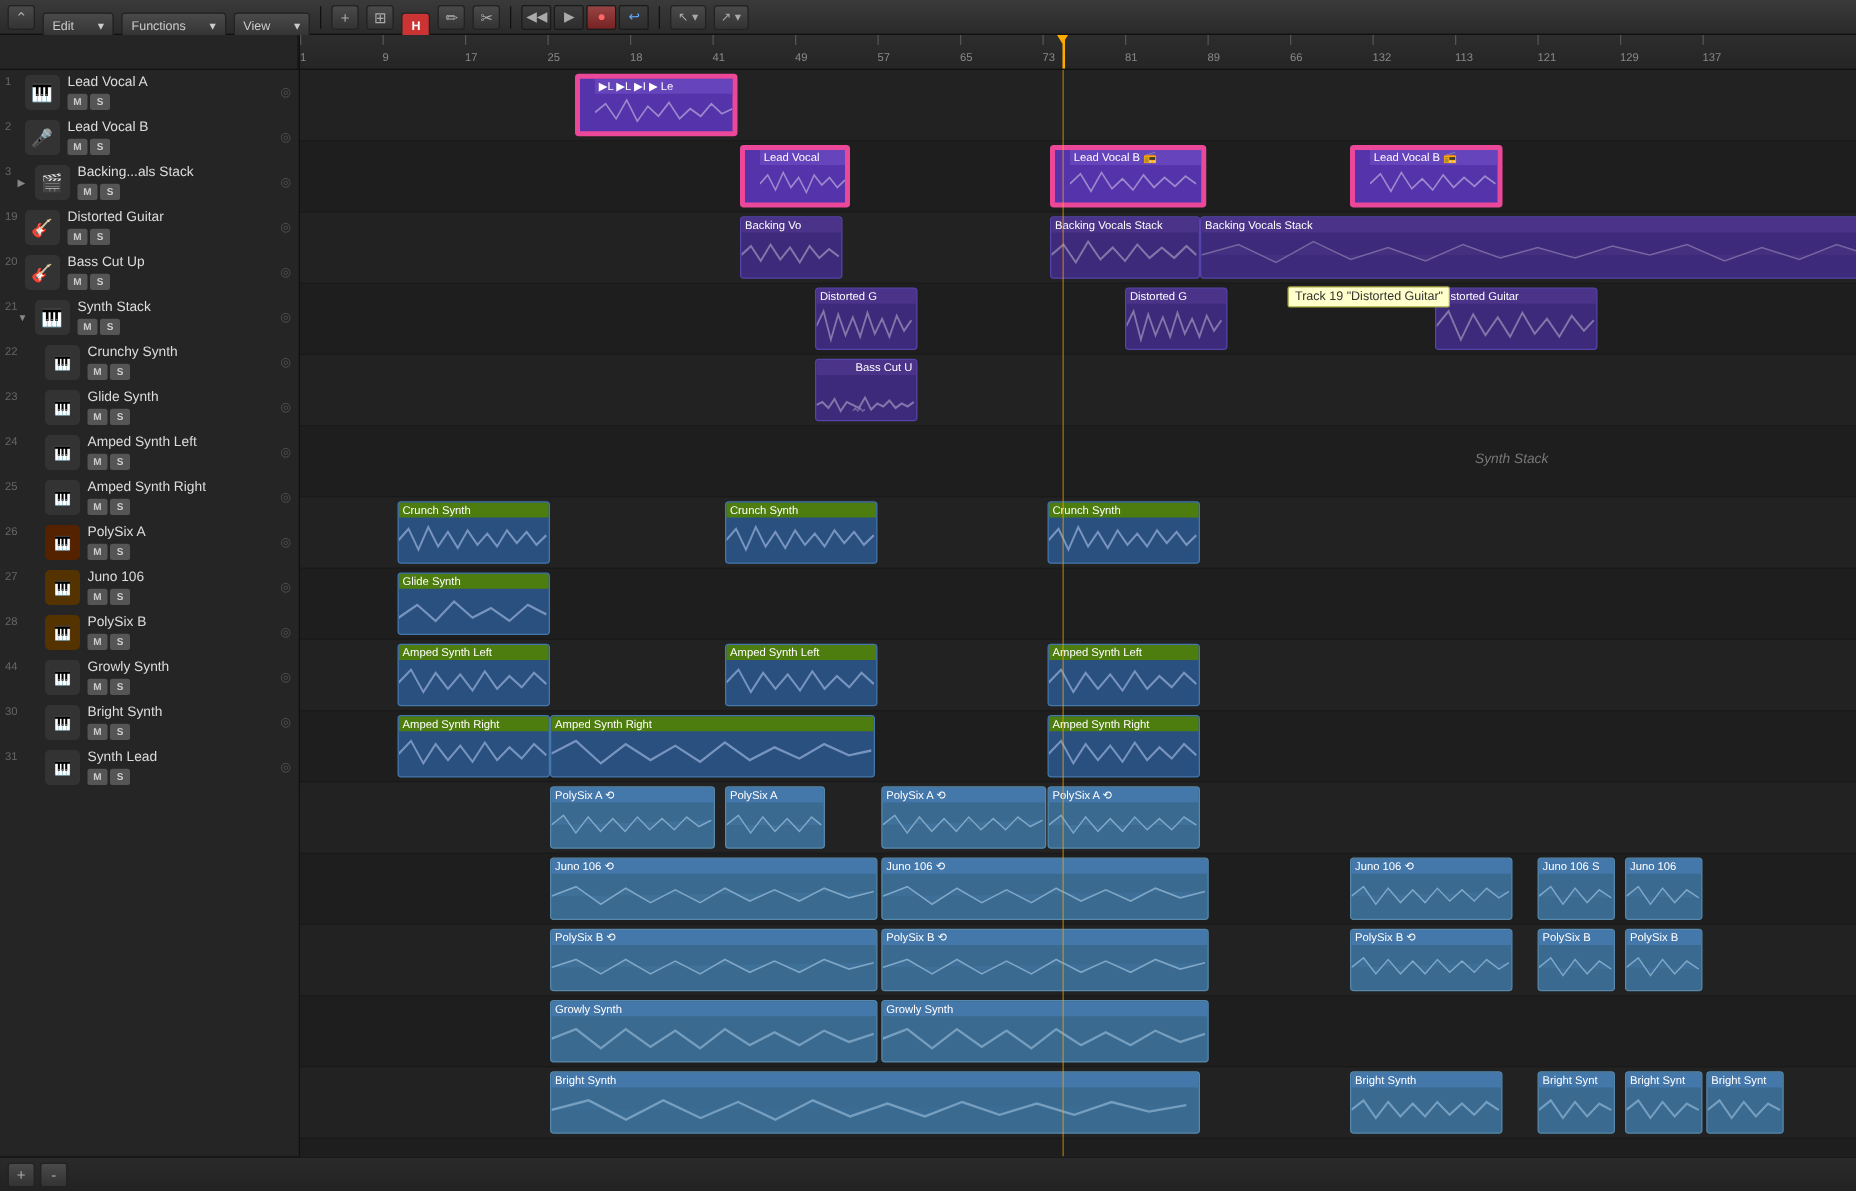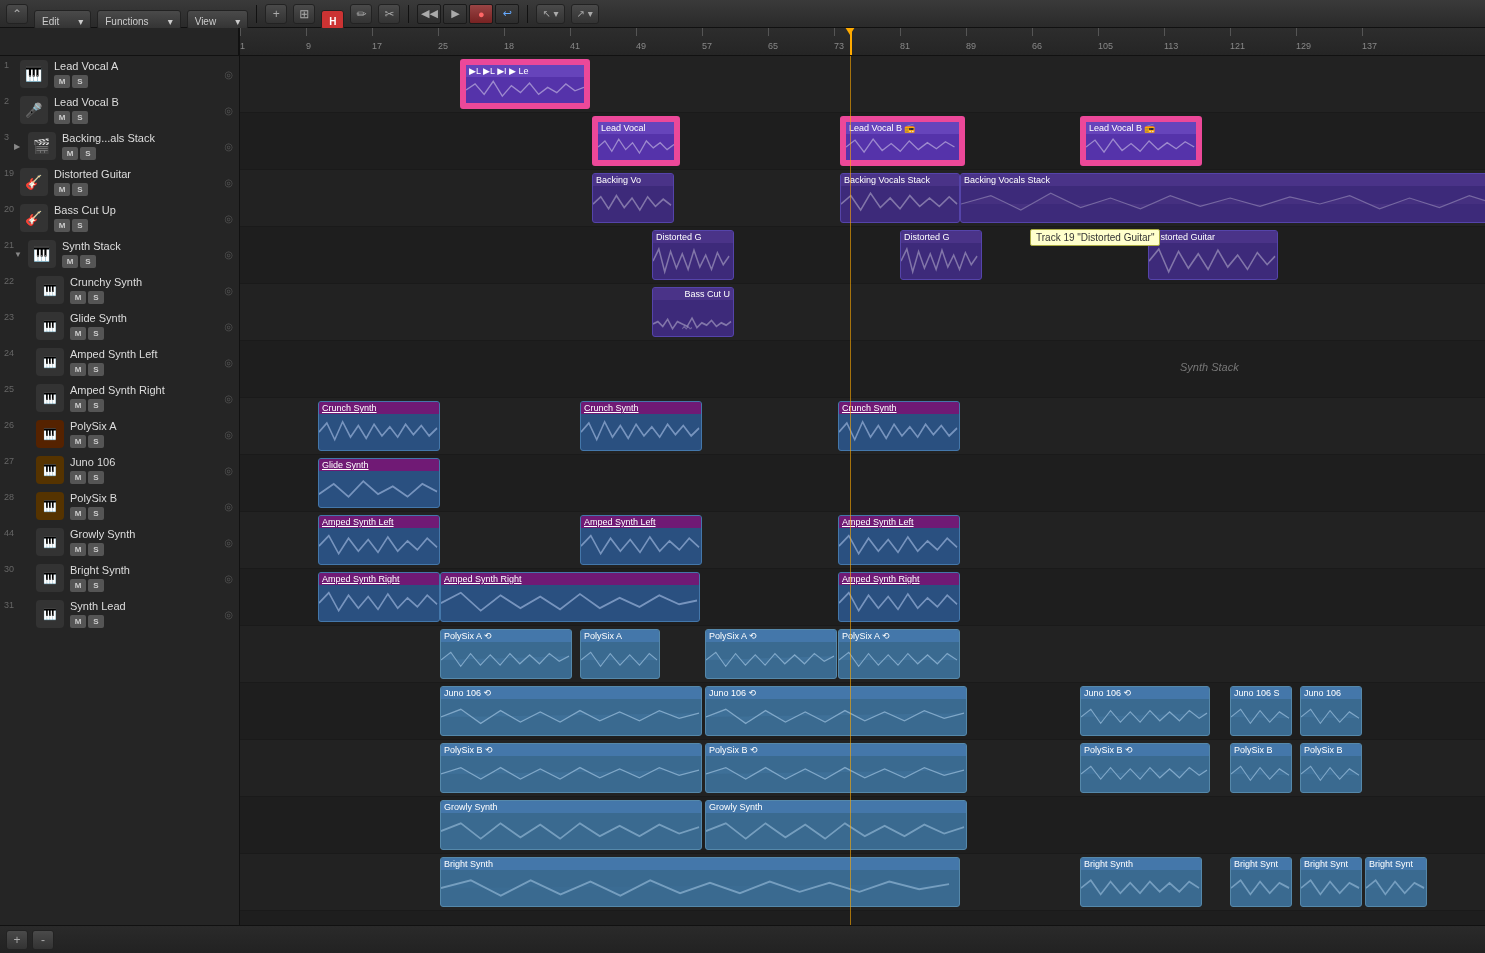--- a/index.html
+++ b/index.html
@@ -195,30 +195,30 @@
     .clip-wave {
       flex: 1;
       overflow: hidden;
       display: flex;
       align-items: center;
       opacity: 0.7;
     }
     .clip-wave svg { width: 100%; height: 100%; }
 
     
-    .clip-purple { background: #5533aa; border: 6px solid #ec4899; }
+    .clip-purple { background: #5533aa; border: 4px solid #ec4899; padding-left: 12px; }
     .clip-purple .clip-title { background: #6644bb; }
 
     
     .clip-darkpurple { background: #3d2a7a; border: 1px solid #5544aa; }
     .clip-darkpurple .clip-title { background: #4a3388; }
 
     
     .clip-blue { background: #2a5080; border: 1px solid #4477aa; }
-    .clip-blue .clip-title { background: #701a75; text-decoration: underline; }
+    .clip-blue .clip-title { background: #4d7c0f; }
 
     
     .clip-steelblue { background: #3a6a90; border: 1px solid #5588aa; }
     .clip-steelblue .clip-title { background: #4477aa; }
 
     
     .track-tooltip {
       position: absolute;
       background: #ffffcc;
       border: 1px solid #aaaa44;
@@ -514,21 +514,21 @@
         <div class="ruler-mark" style="left:198px">25</div>
         <div class="ruler-mark" style="left:264px">18</div>
         <div class="ruler-mark" style="left:330px">41</div>
         <div class="ruler-mark" style="left:396px">49</div>
         <div class="ruler-mark" style="left:462px">57</div>
         <div class="ruler-mark" style="left:528px">65</div>
         <div class="ruler-mark" style="left:594px">73</div>
         <div class="ruler-mark" style="left:660px">81</div>
         <div class="ruler-mark" style="left:726px">89</div>
         <div class="ruler-mark" style="left:792px">66</div>
-        <div class="ruler-mark" style="left:858px">105</div>
+        <div class="ruler-mark" style="left:858px">132</div>
         <div class="ruler-mark" style="left:924px">113</div>
         <div class="ruler-mark" style="left:990px">121</div>
         <div class="ruler-mark" style="left:1056px">129</div>
         <div class="ruler-mark" style="left:1122px">137</div>
 
         <div class="playhead" style="left:610px">
           <div class="playhead-triangle"></div>
         </div>
       </div>
     </div>

